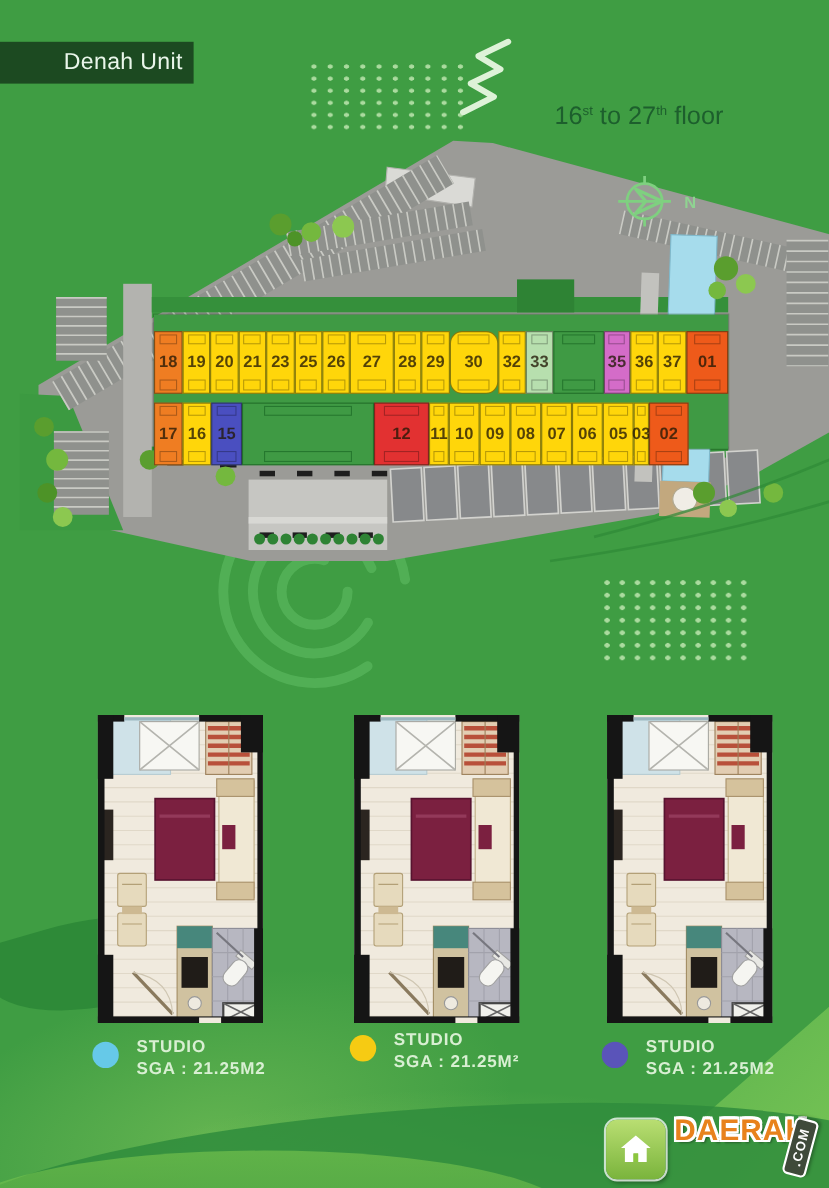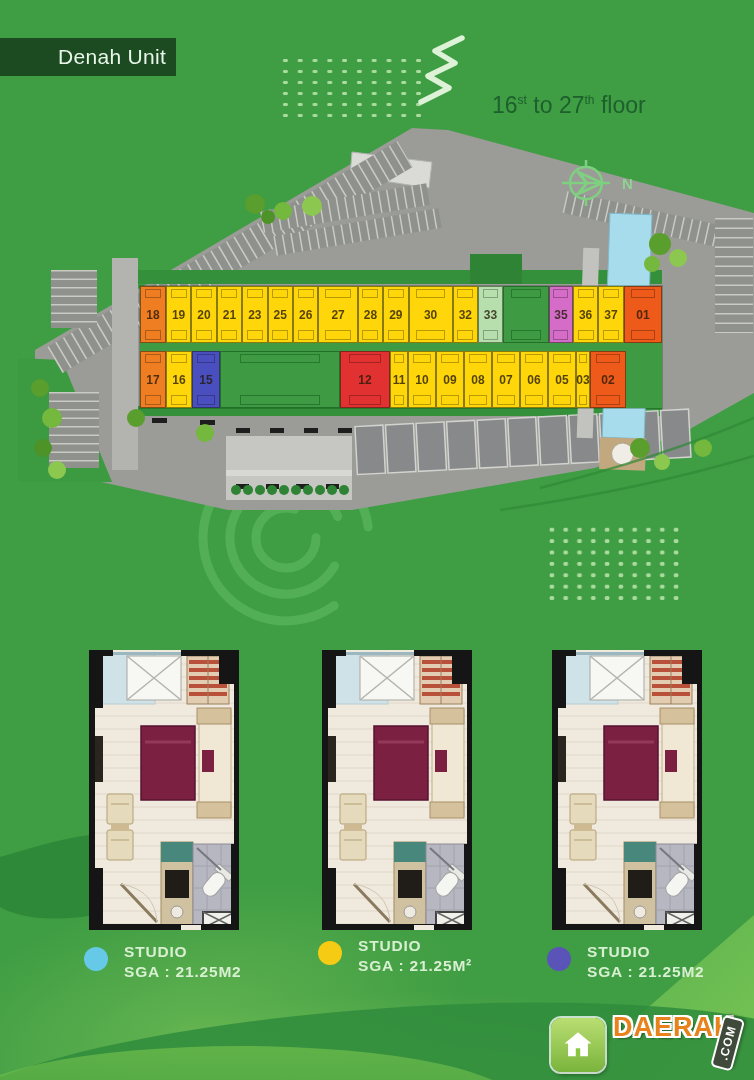--- a/index.html
+++ b/index.html
@@ -22,37 +22,37 @@
   .band-light{left:-40px;top:1046px;width:560px;height:120px;border-radius:50% 50% 0 0;
     background:linear-gradient(180deg,rgba(130,205,80,.55),rgba(130,205,80,.2));}
   .dot-grid{background-image:radial-gradient(rgba(190,230,175,.85) 2.2px,rgba(0,0,0,0) 2.7px);}
   .dots-top{left:278px;top:55px;width:148px;height:66px;background-size:14.8px 11px;}
   .dots-bottom{left:545px;top:524px;width:138px;height:80px;background-size:13.8px 11.4px;}
 
   
   .title-badge{position:absolute;left:0;top:38px;width:176px;height:38px;z-index:4;
     background:#1c4a21;color:#e9f6ea;display:flex;align-items:center;
     padding-left:58px;box-sizing:border-box;font-size:21px;letter-spacing:.3px;}
-  .floor-range{position:absolute;left:492px;top:92px;z-index:4;color:#1d5f2d;
+  .floor-range{position:absolute;left:504px;top:92px;z-index:4;color:#1d5f2d;
     font-size:23px;font-weight:500;}
   .floor-range sup{font-size:12px;}
   .zigzag{position:absolute;left:408px;top:26px;z-index:4;}
   .compass{position:absolute;left:560px;top:156px;z-index:4;}
 
   
   .ripple{position:absolute;left:183px;top:438px;z-index:1;}
   .site{position:absolute;left:0;top:118px;z-index:2;}
   .building{position:absolute;left:140px;top:286px;width:522px;height:122px;z-index:3;
     background:#3f9a44;box-shadow:0 0 0 1px rgba(0,40,0,.25);}
   .unit-row{position:absolute;left:0;right:0;display:flex;}
   .row-top{top:0;height:57px;}
   .row-bottom{top:65px;height:57px;}
   .unit{position:relative;height:100%;box-sizing:border-box;
     border:1px solid rgba(20,30,10,.5);display:flex;align-items:center;justify-content:center;
-    font-size:12px;font-weight:bold;color:rgba(35,24,6,.78);}
+    font-size:15px;font-weight:bold;color:rgba(35,24,6,.78);margin-top:15px;}
   .unit::before{content:"";position:absolute;top:2px;left:16%;right:16%;height:7px;
     border:1px solid rgba(0,0,0,.28);}
   .unit::after{content:"";position:absolute;bottom:2px;left:16%;right:16%;height:8px;
     border:1px solid rgba(0,0,0,.28);}
   .unit.core{background:#3f9a44;border-color:rgba(0,60,10,.45);}
   .unit.core::before,.unit.core::after{border-color:rgba(0,70,15,.4);}
 
   
   .plan{position:absolute;z-index:3;}
   .plan1{left:84px;top:644px;} .plan2{left:317px;top:644px;} .plan3{left:547px;top:644px;}
@@ -255,21 +255,21 @@
         </div>
         <div class="unit" style="width: 41px; background: rgb(255, 214, 10);">
           <span>27</span>
         </div>
         <div class="unit" style="width: 26.5px; background: rgb(255, 214, 10);">
           <span>28</span>
         </div>
         <div class="unit" style="width: 26.5px; background: rgb(255, 214, 10);">
           <span>29</span>
         </div>
-        <div class="unit" style="width: 46px; background: rgb(255, 214, 10);">
+        <div class="unit" style="width: 46px; background: rgb(255, 214, 10); border-radius: 11px;">
           <span>30</span>
         </div>
         <div class="unit" style="width: 26.5px; background: rgb(255, 214, 10);">
           <span>32</span>
         </div>
         <div class="unit" style="width: 26px; background: rgb(183, 223, 174);">
           <span>33</span>
         </div>
         <div class="unit core" style="width: 48px;"></div>
         <div class="unit" style="width: 25px; background: rgb(212, 108, 200);">

